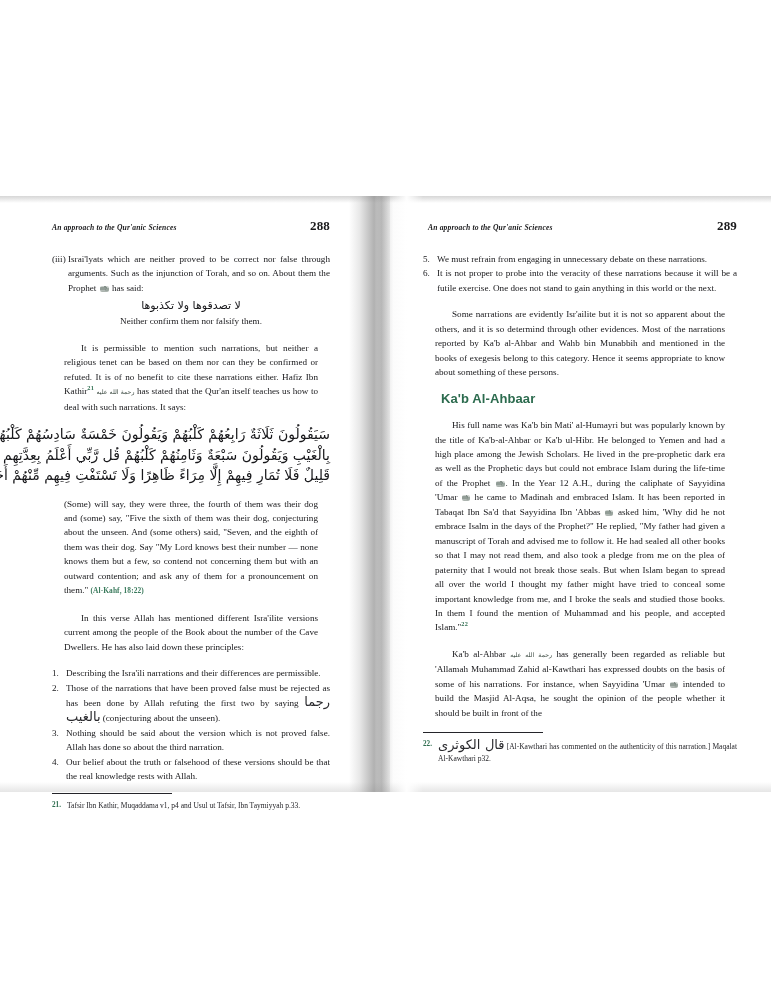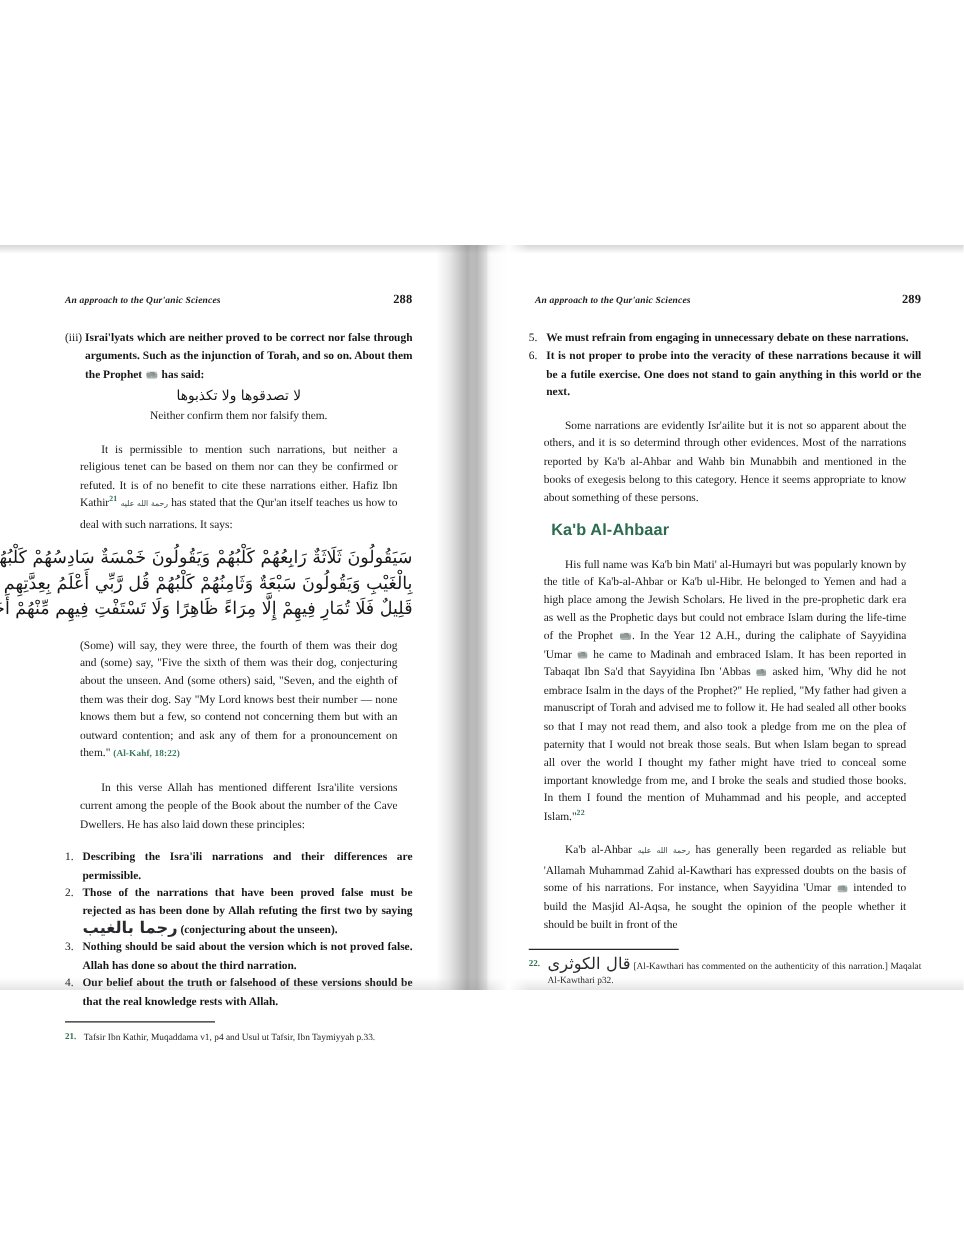--- a/index.html
+++ b/index.html
@@ -72,21 +72,21 @@
         rgba(120,120,120,0.0) 0%,
         rgba(110,110,110,0.28) 40%,
         rgba(120,120,120,0.10) 100%);
     pointer-events: none;
     z-index: 6;
   }
 
   
   .page {
     position: absolute;
-    top: 16px;
+    top: 0;
     width: 348px;
     height: 748px;
     box-sizing: border-box;
     color: #17171a;
   }
   #page-left  { left: 0px;   padding: 22px 18px 0 52px; }
   #page-right { left: 423px; padding: 22px 34px 0 0px; }
 
   .running-head {
     display: flex;
@@ -96,21 +96,21 @@
     font-size: 7.6px;
     letter-spacing: 0.15px;
     color: #1a1a1c;
     margin-bottom: 18px;
   }
   .running-head .rh-title { flex: 0 0 auto; }
   .running-head .rh-spacer { flex: 1 1 auto; }
   .running-head .rh-folio {
     font-style: normal;
     font-weight: bold;
-    font-size: 10px;
+    font-size: 13px;
   }
   #page-right .running-head { padding-left: 5px; }
 
   .body-col {
     font-size: 9.15px;
     line-height: 14.45px;
     text-align: justify;
     text-justify: inter-word;
     color: #17171a;
   }
@@ -130,21 +130,20 @@
   }
   .li .marker {
     flex: 0 0 auto;
     width: 15px;
     text-align: left;
   }
   .li .marker.tight { width: 14px; }
   .li .litext {
     flex: 1 1 auto;
     text-align: justify;
-    font-weight: bold;
   }
   .li-roman .marker { width: 16px; }
 
   
   .arabic-line {
     text-align: center;
     direction: rtl;
     font-family: "DejaVu Sans", "Liberation Sans", sans-serif;
     font-size: 11px;
     line-height: 17px;

